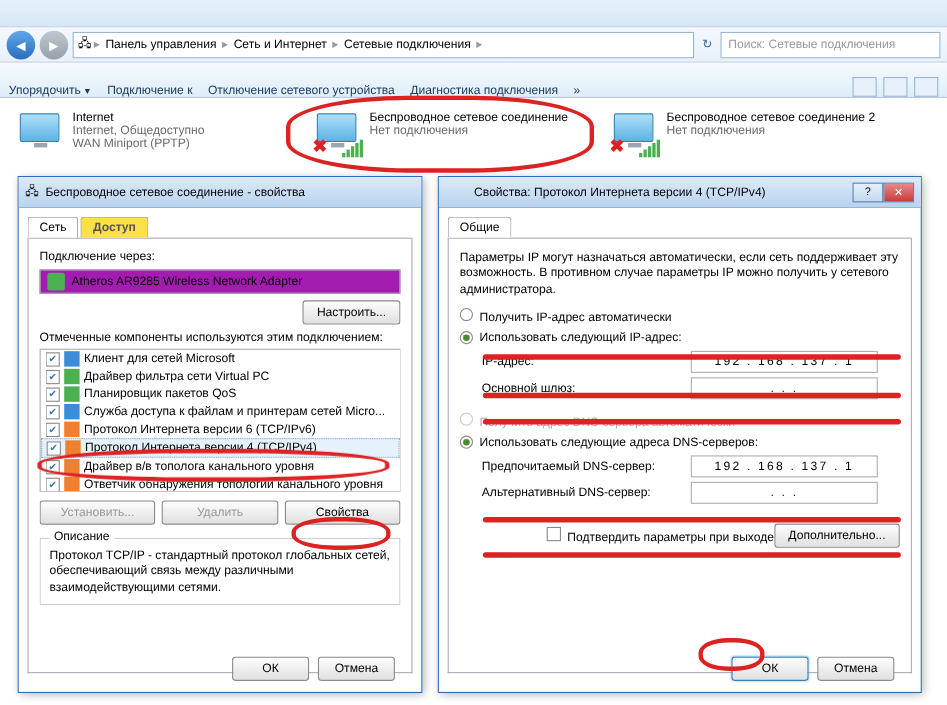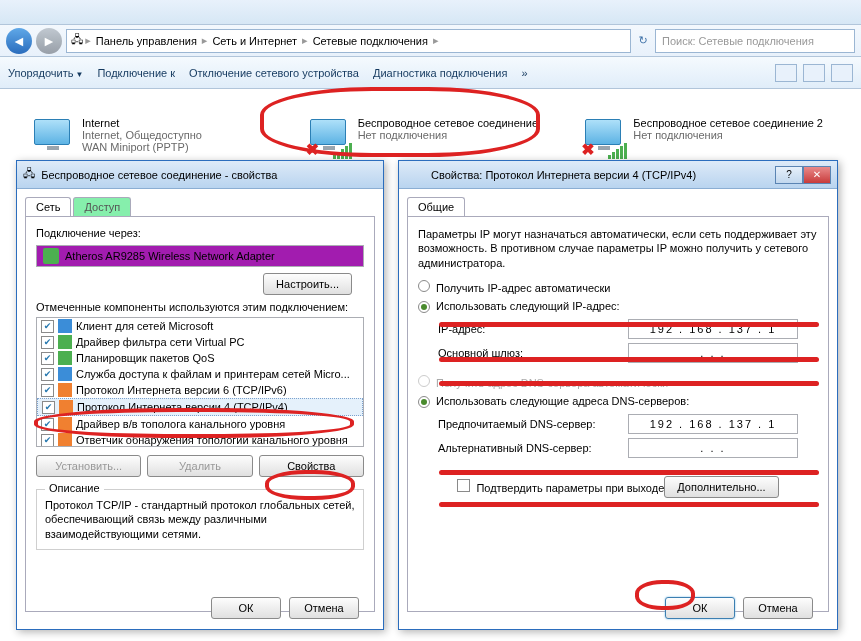--- a/index.html
+++ b/index.html
@@ -8,27 +8,27 @@
 
 .explorer { position: absolute; top: 0; left: 0; width: 861px; height: 641px; background: #fff; }
 .explorer-header { height: 25px; background: linear-gradient(#e8f1fb, #d6e7f5); border-bottom: 1px solid #b1c5da; }
 .address-bar { display: flex; align-items: center; height: 32px; padding: 3px 6px; background: linear-gradient(#f3f8fd, #e8f1fb); border-bottom: 1px solid #b1c5da; gap: 4px; }
 .nav-btn { width: 26px; height: 26px; border-radius: 50%; background: linear-gradient(#5fa8e8, #2b6dbd); display: inline-flex; align-items: center; justify-content: center; color: #fff; font-size: 14px; }
 .nav-btn.fwd { background: linear-gradient(#c0c8d0, #989fa8); }
 .crumb-box { flex: 1; height: 24px; background: #fff; border: 1px solid #9bb6d3; display: flex; align-items: center; padding: 0 4px; gap: 2px; }
 .crumb { padding: 0 3px; }
 .crumb-sep { color: #999; }
 .search-box { width: 200px; height: 24px; background: #fff; border: 1px solid #9bb6d3; padding: 0 6px; color: #999; display: flex; align-items: center; }
-.toolbar { display: flex; align-items: center; height: 32px; background: linear-gradient(#f5fafe, #e0edf9); border-bottom: 1px solid #b1c5da; padding: 0 8px; gap: 14px; }
+.toolbar { display: flex; align-items: flex-end; height: 32px; background: linear-gradient(#f5fafe, #e0edf9); border-bottom: 1px solid #b1c5da; padding: 0 8px; gap: 14px; }
 .tool-item { color: #14395f; cursor: default; }
 .tool-item .chev { font-size: 8px; margin-left: 2px; }
 .tool-icons { margin-left: auto; display: flex; gap: 6px; }
 .tool-icon-sq { width: 22px; height: 18px; border: 1px solid #9bb6d3; background: #e8f1fb; }
 
-.conn-area { padding: 28px; display: flex; gap: 22px; }
+.conn-area { padding: 12px; display: flex; gap: 10px; }
 .conn-item { display: flex; gap: 6px; width: 260px; align-items: flex-start; }
 .conn-icon { width: 48px; height: 42px; position: relative; }
 .monitor { width: 36px; height: 26px; background: linear-gradient(#aee0f9, #5db3e4); border: 1px solid #2b7fb5; border-radius: 2px; position: absolute; top: 2px; left: 6px; }
 .monitor:after { content:""; position: absolute; bottom: -6px; left: 12px; width: 12px; height: 4px; background: #9aa5ae; }
 .red-x { position: absolute; left: 2px; bottom: 0; color: #d22; font-size: 16px; font-weight: bold; }
 .bars { position: absolute; right: 0; bottom: 0; display: flex; gap: 1px; align-items: flex-end; }
 .bars span { width: 3px; background: #4caf50; }
 .bars span:nth-child(1){height:4px} .bars span:nth-child(2){height:7px} .bars span:nth-child(3){height:10px} .bars span:nth-child(4){height:13px} .bars span:nth-child(5){height:16px}
 .conn-text .title { color: #000; }
 .conn-text .sub { color: #6a6a6a; }
@@ -46,21 +46,21 @@
 .dlg-right { left: 398px; top: 160px; width: 440px; height: 470px; }
 .dlg-title { height: 28px; background: linear-gradient(#ddeaf8, #b9d4ef); display: flex; align-items: center; padding: 0 6px; gap: 6px; border-bottom: 1px solid #8baed3; }
 .dlg-title-right { justify-content: space-between; padding-left: 32px; }
 .win-btns { display: flex; gap: 0; }
 .win-btn { width: 28px; height: 18px; border: 1px solid #5a84b3; background: linear-gradient(#e6f0fa, #c2d8ee); display: flex; align-items: center; justify-content: center; font-size: 10px; }
 .win-btn.close { background: linear-gradient(#e98a8a, #c83b3b); color: #fff; }
 .dlg-body { padding: 8px; position: relative; height: calc(100% - 28px); }
 
 .tabs { display: flex; border-bottom: 1px solid #aab; }
 .tab { padding: 3px 10px; border: 1px solid #aab; border-bottom: none; background: #fff; margin-right: 2px; border-radius: 3px 3px 0 0; }
-.tab.inactive { background: #86efac; color: #555; }
+.tab.inactive { background: #fde047; color: #555; font-weight: bold; }
 .tab-pane { border: 1px solid #aab; border-top: none; padding: 10px; height: 395px; position: relative; }
 
 .field-box { border: 1px solid #abadb3; background: #a21caf; padding: 3px 6px; height: 22px; display: flex; align-items: center; }
 .adapter-row { display: flex; align-items: center; margin: 6px 0; }
 .adapter-row .icon { width: 16px; height: 16px; background: #4caf50; margin-right: 6px; border-radius: 2px; }
 .btn { height: 22px; padding: 0 12px; border: 1px solid #8a8a8a; background: linear-gradient(#fdfdfd, #e0e0e0); border-radius: 3px; display: inline-flex; align-items: center; cursor: default; }
 .btn.primary { border: 1px solid #3c7fb1; box-shadow: 0 0 2px #6fb7e8; }
 .btn.disabled { color: #999; }
 .comp-list { border: 1px solid #abadb3; height: 130px; overflow-y: auto; background: #fff; margin-top: 4px; }
 .comp-item { display: flex; align-items: center; padding: 1px 4px; gap: 4px; white-space: nowrap; }
@@ -171,21 +171,21 @@
     <div class="tabs">
       <div class="tab">Сеть</div>
       <div class="tab inactive">Доступ</div>
     </div>
     <div class="tab-pane">
       <div>Подключение через:</div>
       <div class="field-box adapter-row">
         <span class="icon"></span>
         <span>Atheros AR9285 Wireless Network Adapter</span>
       </div>
-      <div style="text-align:right;margin:6px 12px">
+      <div style="text-align:right;margin:6px 0">
         <span class="btn">Настроить...</span>
       </div>
       <div>Отмеченные компоненты используются этим подключением:</div>
       <div class="comp-list">
         <div class="comp-item">
             <span class="chk">✔</span>
             <span class="comp-icon ci-blue"></span>
             <span>Клиент для сетей Microsoft</span>
           </div>
         <div class="comp-item">
@@ -273,21 +273,21 @@
 
       <div class="ip-row">
           <span class="label">Предпочитаемый DNS-сервер:</span>
           <span class="ip-field">192 . 168 . 137 .   1</span>
         </div>
       <div class="ip-row">
           <span class="label">Альтернативный DNS-сервер:</span>
           <span class="ip-field"> .       .       .  </span>
         </div>
 
-      <div style="margin-top:18px;display:flex;align-items:center;justify-content:center">
+      <div style="margin-top:18px;display:flex;align-items:center;justify-content:flex-end">
         <span><span class="chk" style="margin-right:6px"></span><span>Подтвердить параметры при выходе</span></span>
         <span class="btn">Дополнительно...</span>
       </div>
     </div>
     <div class="dlg-footer">
       <span class="btn primary" style="width:70px;justify-content:center">ОК</span>
       <span class="btn" style="width:70px;justify-content:center">Отмена</span>
     </div>
   </div>
 </div>

